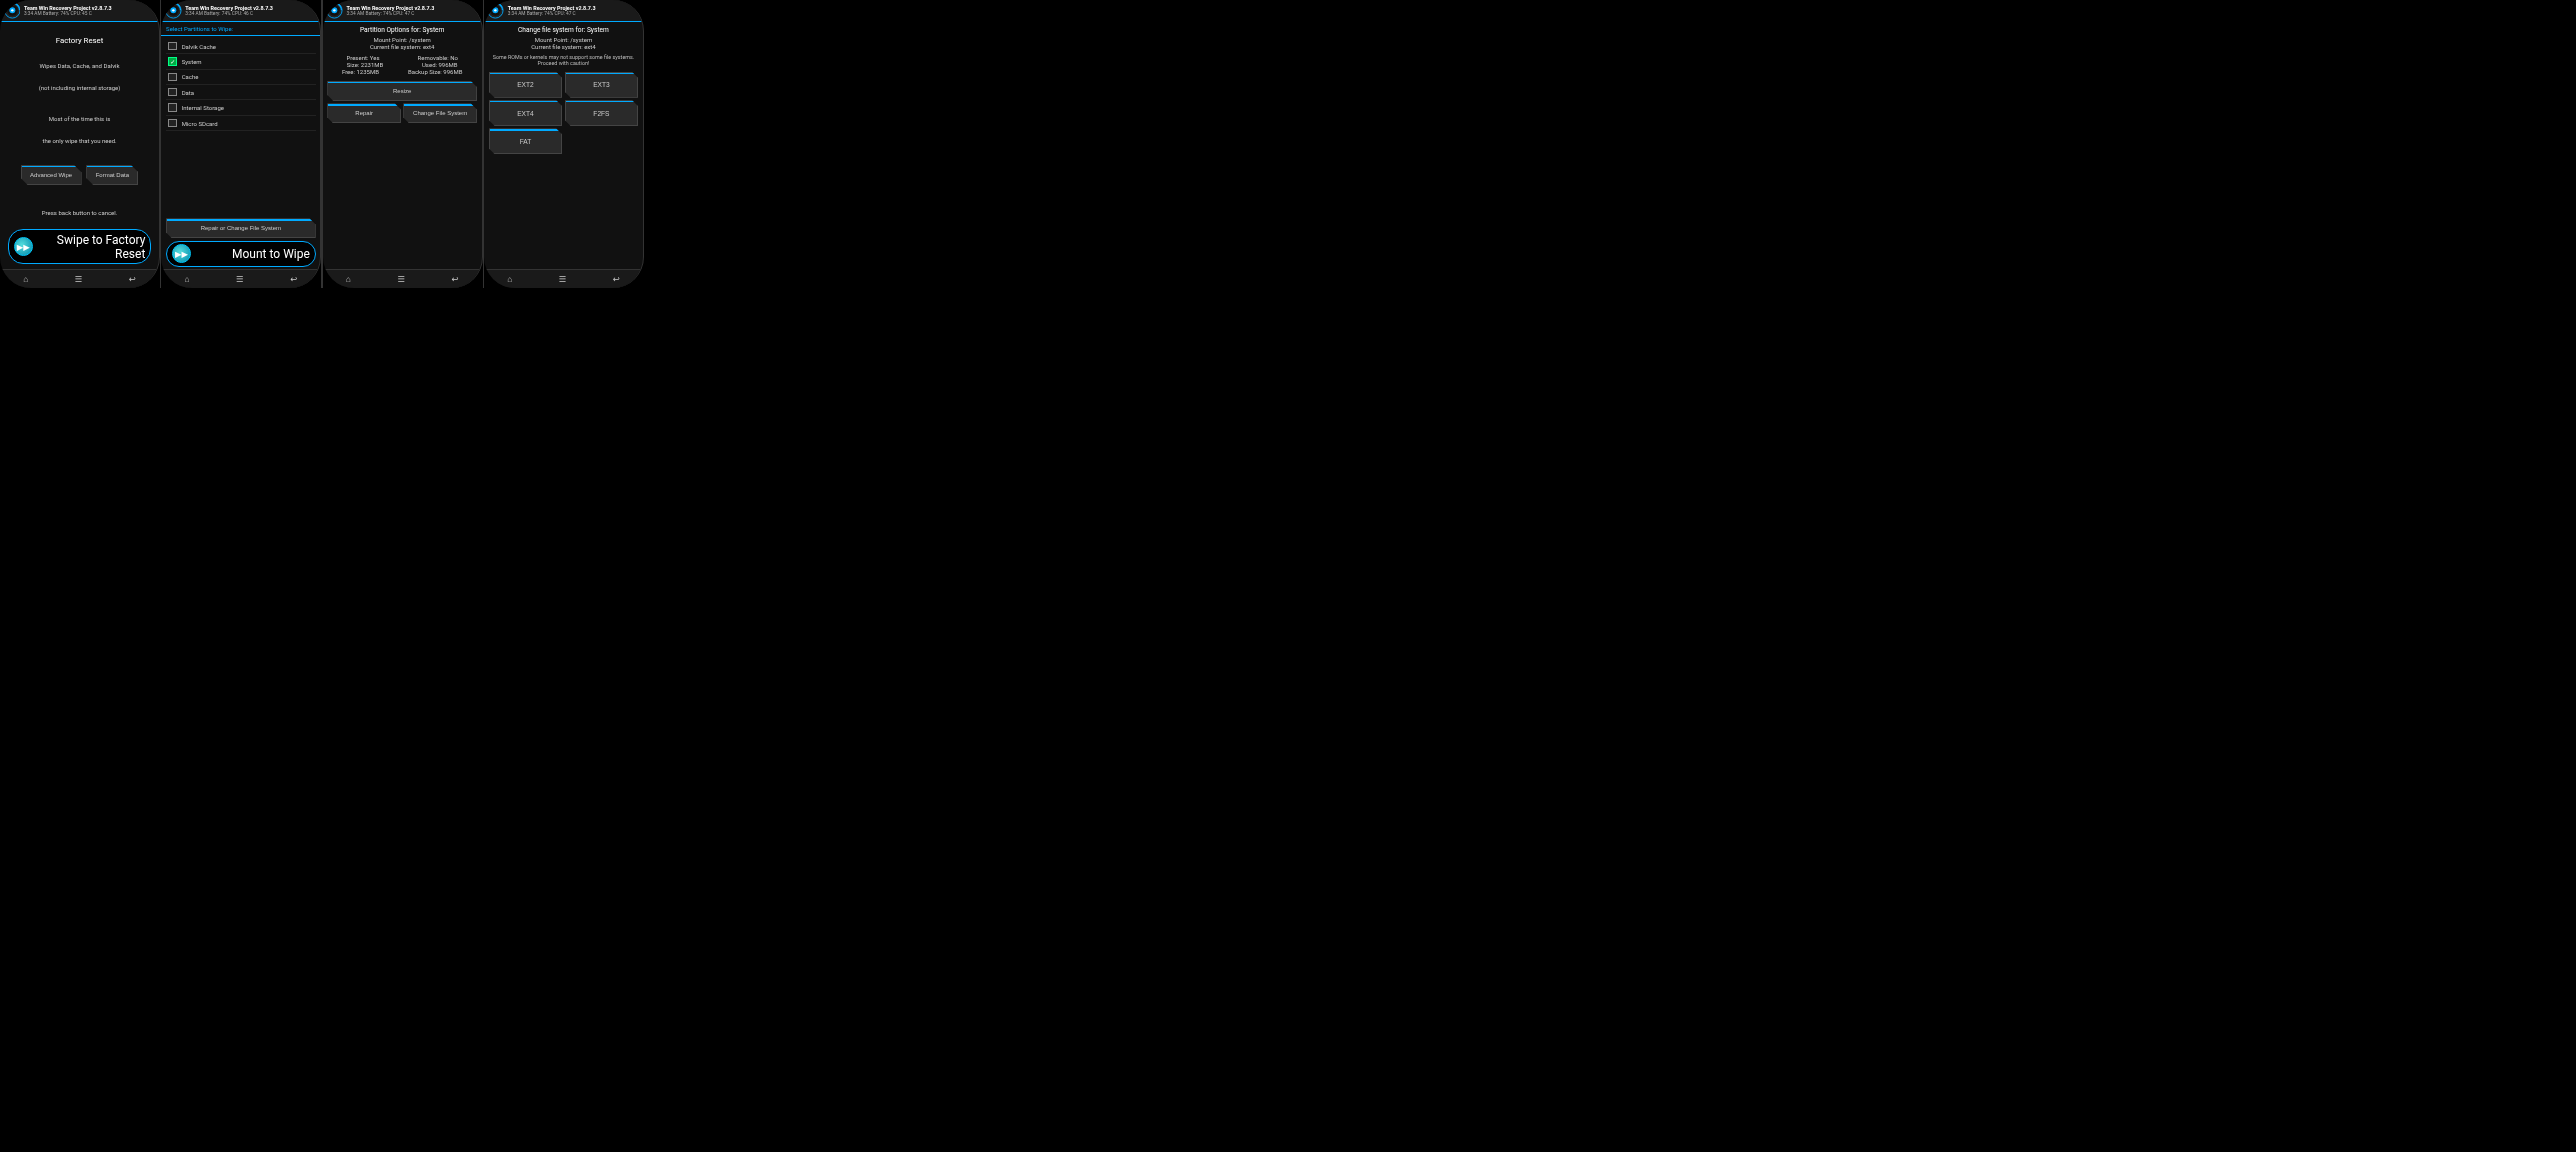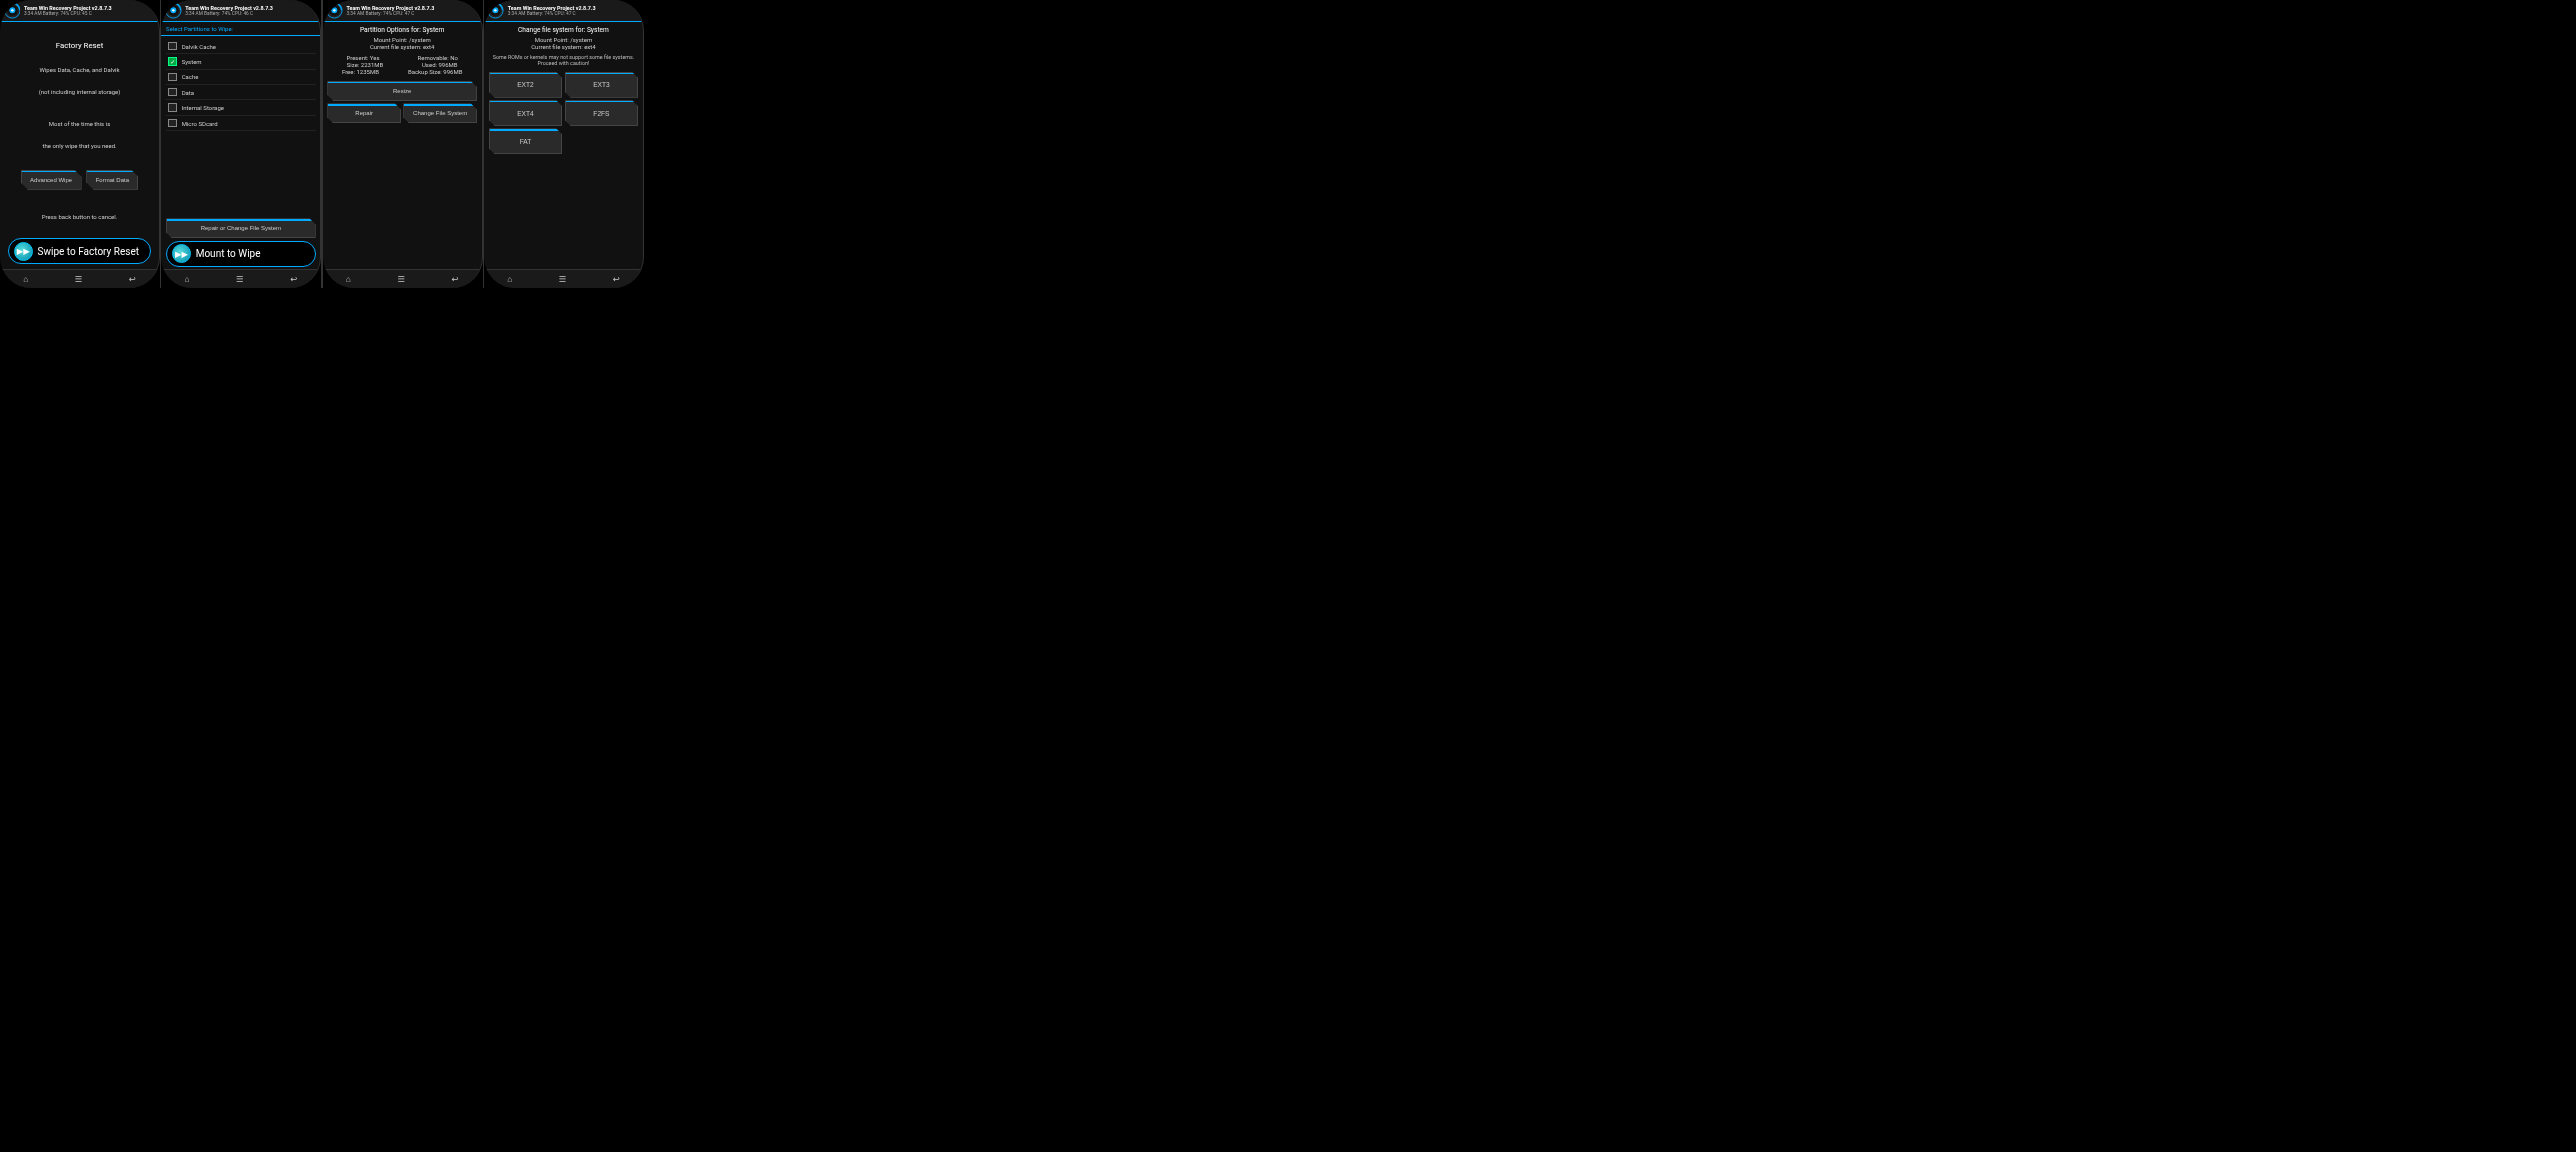--- a/index.html
+++ b/index.html
@@ -141,23 +141,23 @@
       display: flex;
       align-items: center;
       justify-content: center;
       color: #fff;
       font-size: 8.4px;
       flex-shrink: 0;
       border: 1.2px solid #0cf;
     }
     .swipe-label {
       color: #fff;
-      font-size: 10px;
+      font-size: 12px;
       flex: 1;
-      text-align: left;
+      text-align: right;
     }
 
     
     .navbar {
       background: #1a1a1a;
       border-top: 0.6px solid #333;
       display: flex;
       justify-content: space-around;
       align-items: center;
       padding: 3px 0;

